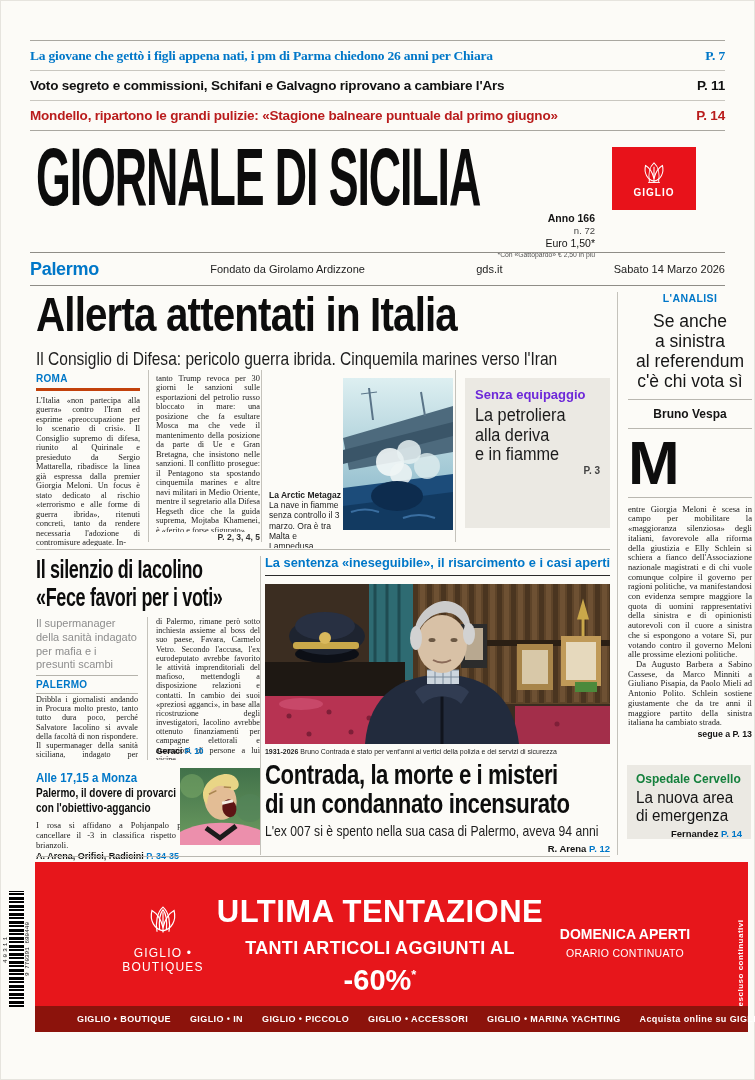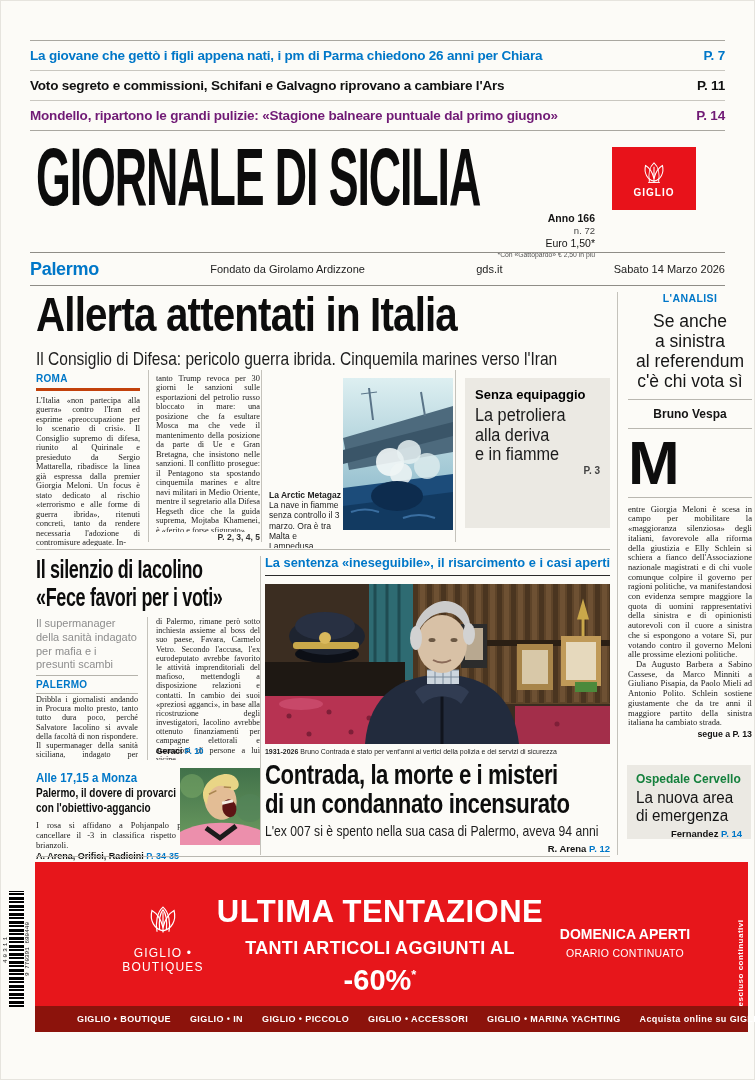--- a/index.html
+++ b/index.html
@@ -9,21 +9,21 @@
   .serif{font-family:"Liberation Serif",serif;text-align:justify;color:#1b1b1b;}
   .hr{position:absolute;background:#b9b7b0;height:1px;}
   .vr{position:absolute;background:#c4c2bb;width:1px;}
 
   
   .teasers{position:absolute;left:30px;right:30px;top:40px;}
   .teaser{display:flex;justify-content:space-between;align-items:center;height:29px;
           font-weight:bold;font-size:13.5px;letter-spacing:-0.2px;border-bottom:1px solid #c9c7c0;}
   .teaser:first-child{border-top:1px solid #a9a7a0;}
   .teaser:last-child{border-bottom:1px solid #a9a7a0;}
-  .t1{color:#0077c8;} .t2{color:#111;} .t3{color:#701a75;border-bottom-color:#c9c7c0;gap:29px;}
+  .t1{color:#0077c8;font-family:Liberation Serif, serif;} .t2{color:#111;} .t3{color:#b91c1c;border-bottom-color:#c9c7c0;gap:29px;}
   .teaser .pg{margin-left:10px;white-space:nowrap;}
 
   
   .mast-title{position:absolute;left:36px;top:146px;margin:0;font-size:80px;line-height:62px;
               font-weight:bold;letter-spacing:-2px;white-space:nowrap;transform:scale(0.56,1.02);
               transform-origin:left top;color:#0c0c0c;}
   .logo-box{position:absolute;left:612px;top:147px;width:84px;height:63px;background:#e8121a;
             display:flex;flex-direction:column;align-items:center;justify-content:center;gap:2px;}
   .logo-box .lbl{color:#fff;font-size:10px;font-weight:bold;letter-spacing:1px;}
   .edition{position:absolute;left:420px;top:212px;width:175px;text-align:right;line-height:1.25;}
@@ -48,21 +48,21 @@
   .kick{font-weight:bold;font-size:10px;color:#0077c8;letter-spacing:0.3px;}
   .roma{position:absolute;left:0;top:3px;width:104px;border-bottom:3px solid #c2410c;padding-bottom:4px;}
   .lcol{position:absolute;width:104px;font-size:8.4px;line-height:1.13;}
   .pages-ref{display:block;text-align:right;font-weight:bold;font-size:8.5px;
              font-family:"Liberation Sans",sans-serif;color:#333;margin-top:1px;}
   .ship-cap{position:absolute;left:233px;top:120px;width:74px;font-size:8.5px;line-height:1.2;color:#222;}
   .ship-cap b{display:block;}
   .ship{position:absolute;left:307px;top:8px;width:110px;height:152px;}
   .lead-box{position:absolute;left:429px;top:8px;width:145px;height:150px;background:#ebe9e3;
             padding:9px 10px;box-sizing:border-box;}
-  .lead-box .bk{font-size:13px;font-weight:bold;color:#000000;}
+  .lead-box .bk{font-size:13px;font-weight:bold;color:#6d28d9;}
   .box-title{font-size:17.5px;line-height:1.12;font-weight:400;color:#1b1b1b;margin-top:4px;
              transform:scale(0.93,1);transform-origin:left top;}
   .box-body{font-size:10.3px;line-height:1.22;margin-top:13px;color:#222;}
   .box-pg{text-align:right;font-weight:bold;font-size:10px;color:#444;}
 
   
   .sidebar{position:absolute;left:628px;top:292px;width:124px;height:563px;}
   .sb-kick{text-align:center;font-size:10.5px;font-weight:bold;color:#0077c8;letter-spacing:0.4px;}
   .sb-hl{margin-top:8px;text-align:center;font-size:17.5px;line-height:1.14;font-weight:400;color:#161616;}
   .sb-line{background:#b9b7b0;height:1px;margin:7px 0;}

